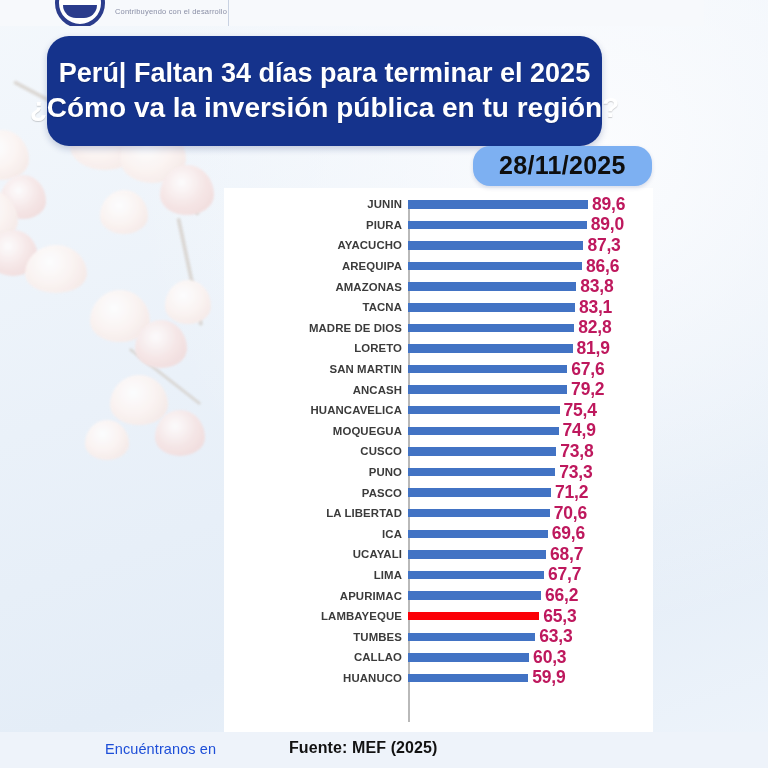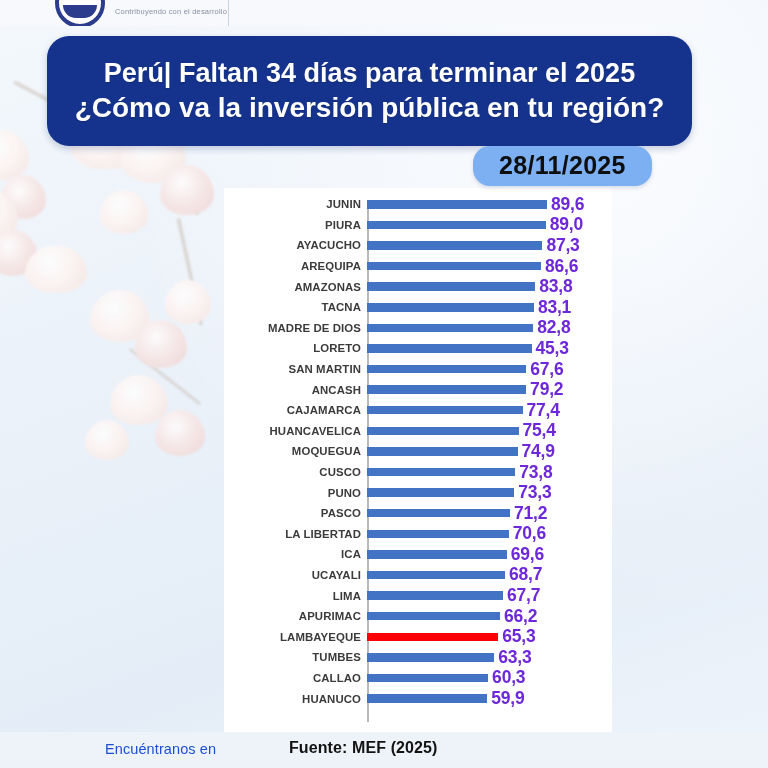--- a/index.html
+++ b/index.html
@@ -54,21 +54,21 @@
   .logo-tag{
     font-size:7.5px;color:#8a8fa6;letter-spacing:.2px;white-space:nowrap;
     margin-top:16px;
   }
   .logo-div{
     position:absolute;left:228px;top:-4px;width:1px;height:30px;background:#c9d2e2;
   }
 
   
   .banner{
-    position:absolute;left:47px;top:36px;width:645px;height:110px;
+    position:absolute;left:47px;top:36px;width:555px;height:110px;
     background:#15338c;border-radius:22px;
     box-shadow:0 3px 7px rgba(20,40,110,.22);
     display:flex;flex-direction:column;align-items:center;justify-content:center;
     z-index:4;
   }
   .banner-l1,.banner-l2{
     color:#ffffff;font-weight:bold;white-space:nowrap;
     text-shadow:0 1px 1px rgba(0,0,0,.18);
   }
   .banner-l1{font-size:27px;line-height:34px;}
@@ -81,41 +81,42 @@
     font-size:25px;font-weight:bold;color:#0e0e0e;
     letter-spacing:.3px;z-index:5;
     box-shadow:0 2px 4px rgba(20,40,110,.15);
   }
 
   
   .chart-panel{
     position:absolute;left:224px;top:188px;width:388px;height:544px;
     background:#ffffff;
     z-index:3;
+    padding-left:41px;
   }
   .chart-inner{position:relative;width:100%;height:100%;padding-top:6px;box-sizing:border-box;}
   .axis-line{
     position:absolute;left:143px;top:12px;width:1.5px;height:522px;background:#b9b9b9;
   }
   .bar-row{
     position:relative;height:20.6px;display:flex;align-items:center;
   }
   .bar-label{
     width:137px;text-align:right;padding-right:6px;
     font-size:11.4px;font-weight:bold;color:#3b3b3b;
     letter-spacing:.1px;white-space:nowrap;
     font-family:"Liberation Sans","DejaVu Sans",sans-serif;
   }
   .bar-track{flex:1;position:relative;height:100%;display:flex;align-items:center;}
   .bar{
     height:8.5px;background:#4273c4;display:block;
   }
   .bar.highlight{background:#fb0007;}
   .bar-value{
-    font-size:17.5px;font-weight:bold;color:#6d28d9;
+    font-size:17.5px;font-weight:bold;color:#be185d;
     margin-left:4px;white-space:nowrap;letter-spacing:-.2px;
   }
 
   
   .footer{
     position:absolute;left:0;bottom:0;width:768px;height:36px;
     background:#eef3fa;z-index:6;
   }
   .find-us{
     position:absolute;left:105px;top:9px;
@@ -218,42 +219,35 @@
             <div class="bar-label">MADRE DE DIOS</div>
             <div class="bar-track">
               <div class="bar" style="width: 166.3px;"></div>
               <div class="bar-value">82,8</div>
             </div>
           </div>
           <div class="bar-row">
             <div class="bar-label">LORETO</div>
             <div class="bar-track">
               <div class="bar" style="width: 164.5px;"></div>
-              <div class="bar-value">45,3</div>
+              <div class="bar-value">81,9</div>
             </div>
           </div>
           <div class="bar-row">
             <div class="bar-label">SAN MARTIN</div>
             <div class="bar-track">
               <div class="bar" style="width: 159.3px;"></div>
               <div class="bar-value">67,6</div>
             </div>
           </div>
           <div class="bar-row">
             <div class="bar-label">ANCASH</div>
             <div class="bar-track">
               <div class="bar" style="width: 159.1px;"></div>
               <div class="bar-value">79,2</div>
-            </div>
-          </div>
-          <div class="bar-row">
-            <div class="bar-label">CAJAMARCA</div>
-            <div class="bar-track">
-              <div class="bar" style="width: 155.5px;"></div>
-              <div class="bar-value">77,4</div>
             </div>
           </div>
           <div class="bar-row">
             <div class="bar-label">HUANCAVELICA</div>
             <div class="bar-track">
               <div class="bar" style="width: 151.5px;"></div>
               <div class="bar-value">75,4</div>
             </div>
           </div>
           <div class="bar-row">

